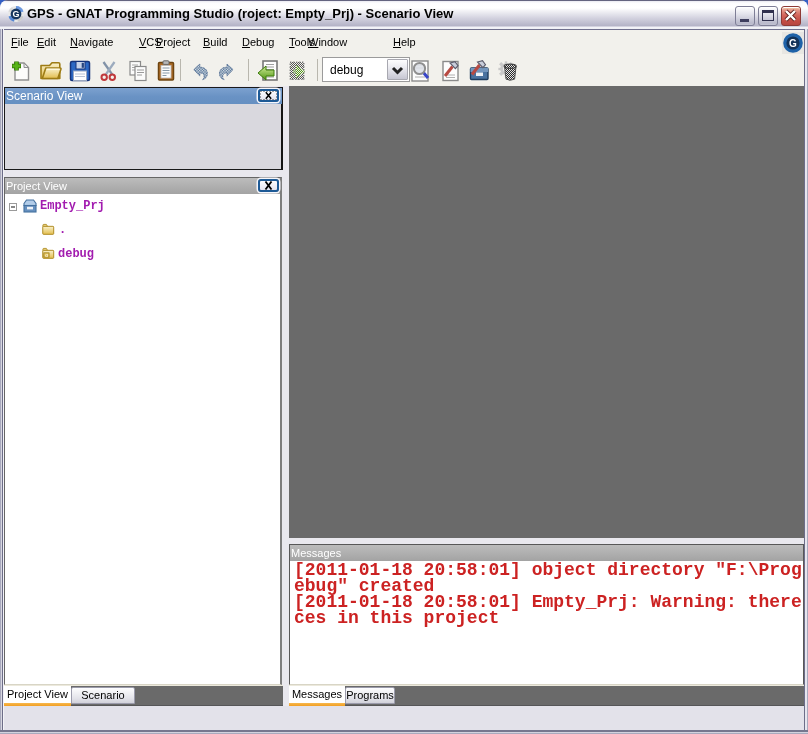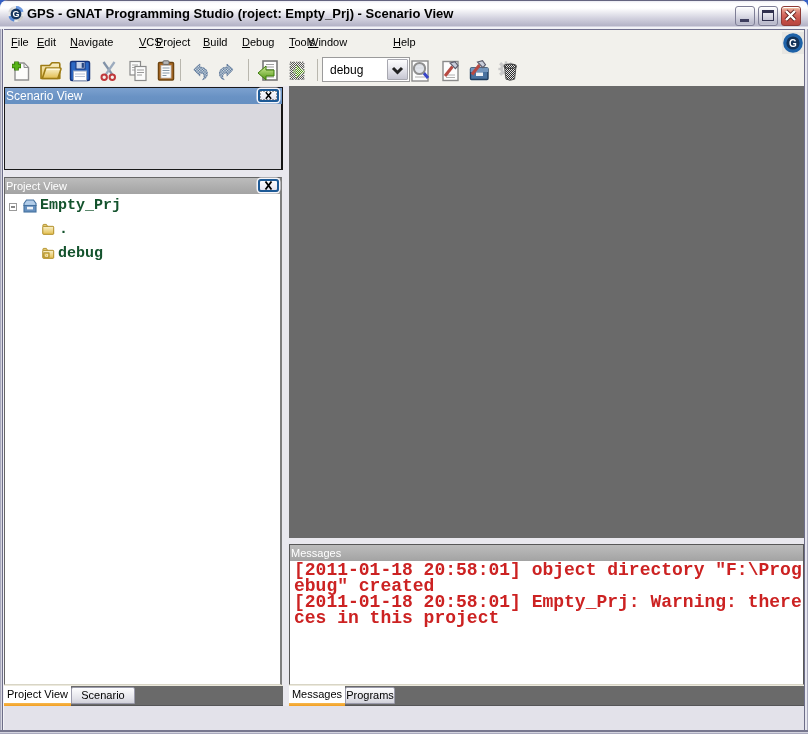--- a/index.html
+++ b/index.html
@@ -30,21 +30,21 @@
 #combobtn{position:absolute;right:1px;top:1px;width:21px;height:21px;border:1px solid #a8a8b0;background:linear-gradient(180deg,#fefefe,#e8e8ee 45%,#c6c6d2);border-radius:1px}
 
 #mainarea{left:0;top:56px;width:800px;height:621px;background:#e9e8ee}
 
 #scen{left:0;top:1px;width:279px;height:83px;border:1px solid #1a1a1a;border-right:2px solid #151515;background:#d9d8de}
 #scentitle{left:0;top:0;width:277px;height:16px;background:linear-gradient(180deg,#7ca1cf,#6992c4 55%,#6690c2);color:#fff;font-size:12px;line-height:16px;padding-left:1px}
 #scentext{left:0;top:42px;width:277px;text-align:center;font-size:11px;color:#000}
 .pclose{position:absolute;width:21px;height:13px;border:2px solid #1d5a96;border-radius:3px;background:linear-gradient(180deg,#fdfdff,#e4e4ef);box-shadow:0 0 0 1.5px #f6f6fb}
 #proj{left:0;top:91px;width:278px;height:508px;border:1px solid #666;border-right:2px solid #7e7e7e;border-bottom:1px solid #d8d5c6;background:#fff}
 #projtitle{left:0;top:0;width:275px;height:16px;background:linear-gradient(180deg,#bcbcbc,#a3a3a3);color:#fff;font-size:11px;line-height:16px;padding-left:1px}
-.treetxt{position:absolute;font-family:"Liberation Mono",monospace;font-size:15px;font-weight:bold;line-height:14px;color:#14532d;white-space:pre}
+.treetxt{position:absolute;font-family:"Liberation Mono",monospace;font-size:12px;font-weight:bold;line-height:14px;color:#a21caf;white-space:pre}
 
 
 #mdi{left:285px;top:0;width:515px;height:452px;background:#6a6a6a}
 #msgs{left:285px;top:458px;width:515px;height:141px;border:1px solid #585858;border-bottom:1px solid #d8d5c6;background:#fff}
 #msgtitle{left:0;top:0;width:513px;height:16px;background:linear-gradient(180deg,#bcbcbc,#a3a3a3);color:#fff;font-size:11px;line-height:16px;padding-left:1px}
 #msgbody{left:4px;top:16.5px;width:508px;font-family:"Liberation Mono",monospace;font-size:18px;font-weight:bold;line-height:16px;color:#cc2222;white-space:pre}
 
 #ltabs{left:0;top:599px;width:279px;height:21px;background:linear-gradient(180deg,#ece9dc 0,#ece9dc 1px,#6a6a6a 1px,#6a6a6a 19.5px,#565658 19.5px)}
 #rtabs{left:285px;top:599px;width:515px;height:21px;background:linear-gradient(180deg,#ece9dc 0,#ece9dc 1px,#6a6a6a 1px,#6a6a6a 19.5px,#565658 19.5px)}
 .atab{position:absolute;left:0;top:1px;height:16.5px;background:#fff;font-size:11px;line-height:17px;text-align:center;color:#000}

